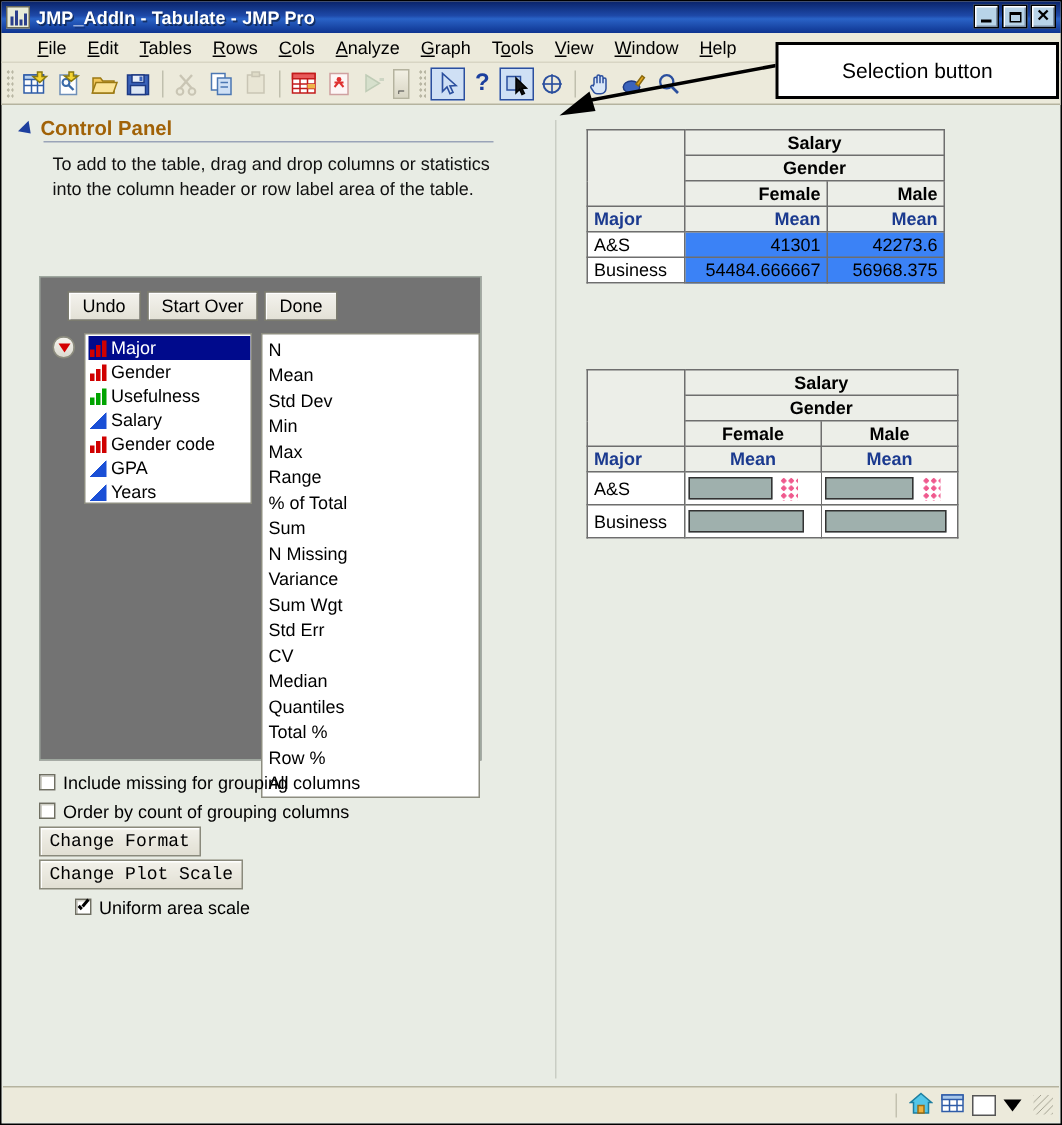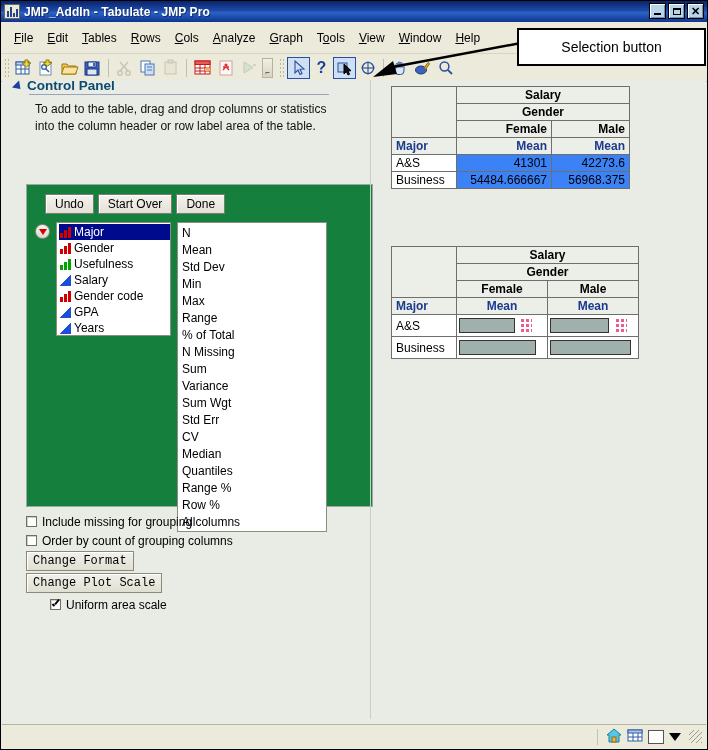--- a/index.html
+++ b/index.html
@@ -45,22 +45,22 @@
     display:flex; align-items:center; justify-content:center;
     font-size:10px; color:#000; font-family:"Liberation Sans",sans-serif;
     line-height:1;
   }
   .win-btn .glyph-min { width:7px; height:2px; background:#000; margin-top:5px; }
   .win-btn .glyph-max { width:8px; height:7px; border:1px solid #000; border-top-width:2px; }
   .win-btn .glyph-close { font-weight:bold; font-size:11px; }
 
   
   #menu-bar {
-    height:32px; background:#eceadb;
-    display:flex; align-items:center; padding-left:6px;
+    height:20px; background:#eceadb;
+    display:flex; align-items:center; padding-left:17px;
     border-bottom:1px solid #d8d5c4;
   }
   .menu-item {
     padding:2px 7px; font-size:12px; color:#000; white-space:nowrap;
     cursor:default;
   }
   .menu-item u { text-decoration:underline; }
 
   
   #toolbar {
@@ -106,31 +106,31 @@
   }
 
   
   #control-panel { position:absolute; left:9px; top:-3px; width:330px; }
   #cp-header { display:flex; align-items:center; gap:4px; height:18px; }
   .disclose {
     width:0; height:0; border-left:5px solid transparent; border-right:5px solid transparent;
     border-top:7px solid #1d3f9e; transform:rotate(-45deg); margin-left:2px;
   }
   #cp-title {
-    color:#0c4a6e; font-weight:bold; font-size:13.5px; position:relative; top:-1px;
+    color:#a16207; font-weight:bold; font-size:13.5px; position:relative; top:-1px;
   }
   #cp-title-underline { height:1px; background:#9aa4b8; margin:-1px 0 0 18px; width:300px; }
   #cp-instructions {
     margin:6px 0 0 24px; width:300px; font-size:12px; color:#111; line-height:16.5px;
   }
 
   
   #cp-box {
-    position:absolute; left:24px; top:104px; width:347px; height:323px;
-    border:1px solid #9fa89f; background:#15803d;
+    position:absolute; left:24px; top:104px; width:295px; height:323px;
+    border:1px solid #9fa89f; background:#737373;
   }
   .btn-row { display:flex; gap:4px; padding:9px 0 0 18px; }
   .jbtn {
     background:linear-gradient(to bottom,#f4f3ee 0%,#e3e1d6 100%);
     border:1px solid #7b7b6f;
     box-shadow: inset 1px 1px 0 #ffffff;
     padding:2px 9px; font-size:12px; color:#000; cursor:default;
     white-space:nowrap;
   }
   .jbtn.plain {
@@ -489,29 +489,29 @@
             </div>
           </div>
         <div id="stat-list">
             <div class="stat-item">N</div>
             <div class="stat-item">Mean</div>
             <div class="stat-item">Std Dev</div>
             <div class="stat-item">Min</div>
             <div class="stat-item">Max</div>
             <div class="stat-item">Range</div>
             <div class="stat-item">% of Total</div>
+            <div class="stat-item">Sum</div>
             <div class="stat-item">N Missing</div>
-            <div class="stat-item">Sum</div>
             <div class="stat-item">Variance</div>
             <div class="stat-item">Sum Wgt</div>
             <div class="stat-item">Std Err</div>
             <div class="stat-item">CV</div>
             <div class="stat-item">Median</div>
             <div class="stat-item">Quantiles</div>
-            <div class="stat-item">Range %</div>
+            <div class="stat-item">Total %</div>
             <div class="stat-item">Row %</div>
             <div class="stat-item">All</div>
           </div>
       </div>
     </div>
 
     <div id="cp-options">
       <div class="chk-row">
         <span class="chkbox"></span>
         <span>Include missing for grouping columns</span>

